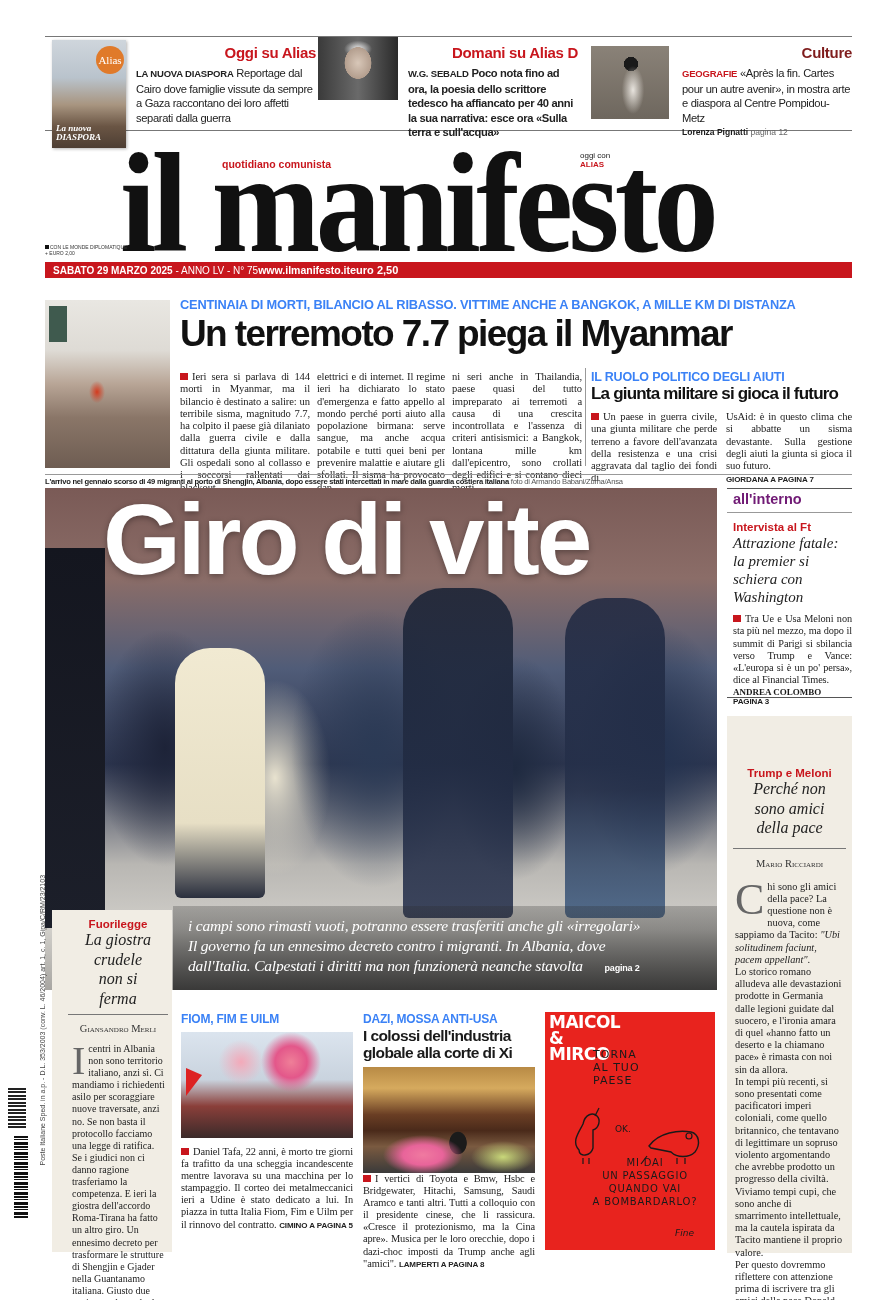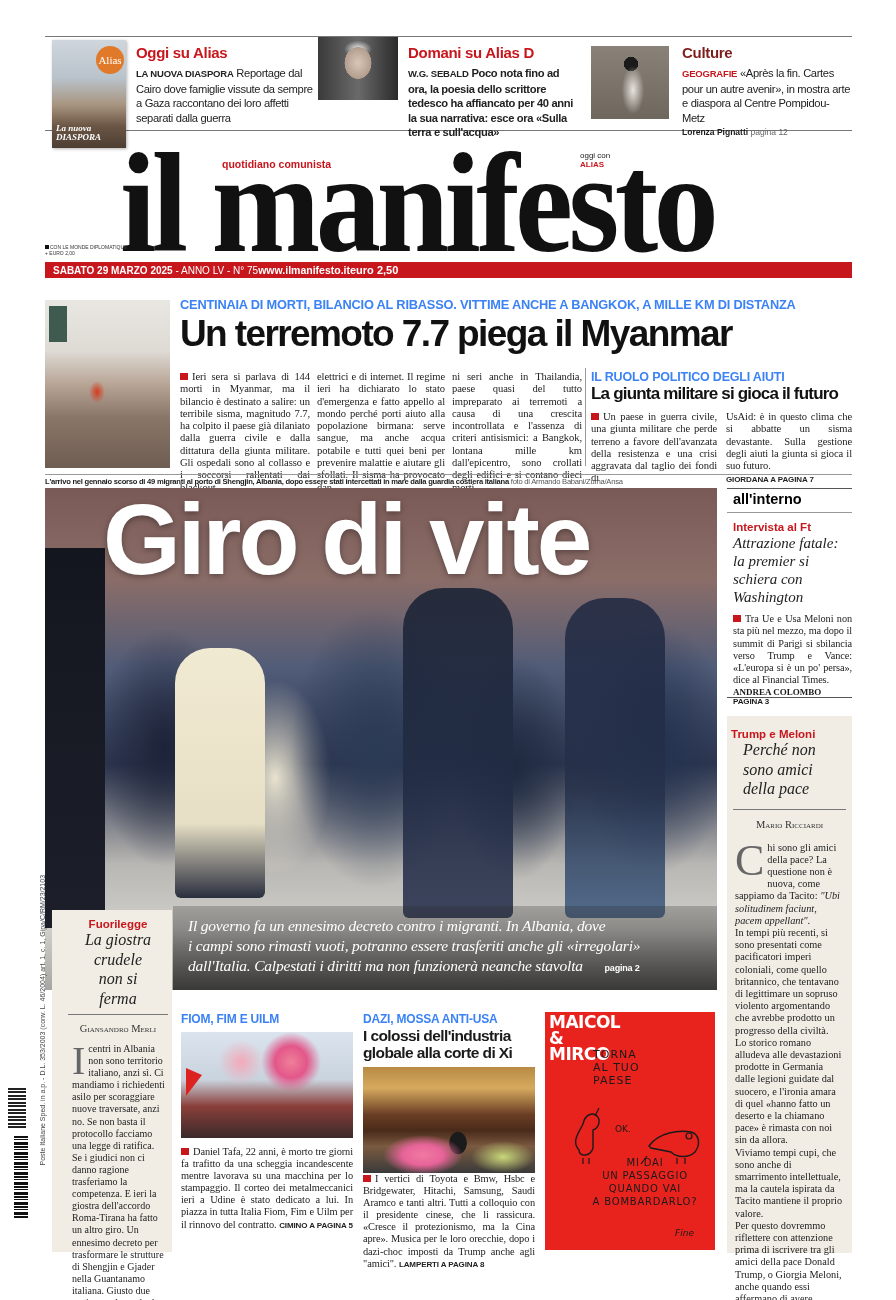--- a/index.html
+++ b/index.html
@@ -3,21 +3,21 @@
 <meta charset="utf-8">
 <style>
   * { box-sizing: border-box; margin: 0; padding: 0; }
   html, body { width: 896px; height: 1300px; background: #ffffff; overflow: hidden; }
   body { position: relative; font-family: "Liberation Sans", sans-serif; color: #1a1a1a; }
   .abs { position: absolute; }
   .red { color: #c8161d; }
   .hr { position: absolute; height: 1px; background: #555; }
 
   
-  .teaser-title { font-weight: bold; font-size: 15px; letter-spacing: -0.3px; }
+  .teaser-title { font-weight: bold; font-size: 15px; letter-spacing: -0.3px; text-align: right; }
   .teaser-body { font-size: 11.2px; line-height: 14.5px; letter-spacing: -0.35px; color: #222; }
   .teaser-body b { font-size: 9.5px; letter-spacing: -0.2px; }
   .teaser-byline { font-size: 8.5px; margin-top: 2px; }
   .teaser-byline b { font-weight: bold; }
   .teaser-byline span { color: #666; }
 
   
   .masthead-logo { font-family: "Liberation Serif", serif; font-weight: bold; font-size: 142px; letter-spacing: -5px; line-height: 1; color: #111; transform: scaleX(0.92); transform-origin: left top; }
   .red-bar { background: #c8161d; color: #fff; font-weight: bold; font-size: 10px; display: flex; align-items: center; justify-content: flex-start; padding: 0 8px; }
 
@@ -154,54 +154,54 @@
 
   <div class="abs" style="left:358px; top:100px; width:110px; height:330px; background:linear-gradient(180deg,#1c2436 0%,#222c44 60%,#2b3550 100%); border-radius:40px 40px 6px 6px; opacity:0.9;"></div>
   <div class="abs" style="left:520px; top:110px; width:100px; height:320px; background:linear-gradient(180deg,#1e2740 0%,#25304a 60%,#3c5a80 100%); border-radius:40px 40px 6px 6px; opacity:0.85;"></div>
   <div class="abs" style="left:130px; top:160px; width:90px; height:250px; background:linear-gradient(180deg,#f1ead2 0%,#e7dfc5 70%,#2a2f3e 100%); border-radius:35px 35px 6px 6px;"></div>
   <div class="abs" style="left:0px; top:60px; width:60px; height:380px; background:linear-gradient(180deg,#14161f 0%,#1c1f2a 100%);"></div>
 
   <div class="abs giro" style="left:58px; top:-6px;">Giro di vite</div>
 
   <div class="abs photo-caption-band" style="left:128px; top:418px; width:544px; height:84px;"></div>
   <div class="abs photo-caption" style="left:143px; top:428px; width:520px;">
+    <div>i campi sono rimasti vuoti, potranno essere trasferiti anche gli «irregolari»</div>
     <div>Il governo fa un ennesimo decreto contro i migranti. In Albania, dove</div>
-    <div>i campi sono rimasti vuoti, potranno essere trasferiti anche gli «irregolari»</div>
     <div><span>dall'Italia. Calpestati i diritti ma non funzionerà neanche stavolta</span>
       <span style="font-family:'Liberation Sans',sans-serif; font-style:normal; font-weight:bold; font-size:9px; margin-left:18px;">pagina 2</span></div>
   </div>
 </div>
 
 <div class="abs" style="left:727px; top:488px; width:125px; height:210px; border-top:1px solid #555; border-bottom:1px solid #555;">
-  <div style="font-weight:bold; font-size:14.5px; color:#000000; margin-top:2px; margin-left:6px;">all'interno</div>
+  <div style="font-weight:bold; font-size:14.5px; color:#701a75; margin-top:2px; margin-left:6px;">all'interno</div>
   <div style="border-top:1px solid #999; margin-top:5px;"></div>
   <div style="margin-left:6px; margin-top:8px;">
     <div style="font-weight:bold; font-size:11.5px; color:#c8161d;">Intervista al Ft</div>
     <div class="italic-head" style="font-size:15px; line-height:18px; margin-top:1px;">Attrazione fatale: la premier si schiera con Washington</div>
     <div class="body-text" style="margin-top:7px; font-size:10.3px; line-height:12.3px;">
       <span class="bullet"></span><span>Tra Ue e Usa Meloni non sta più nel mezzo, ma dopo il summit di Parigi si sbilancia verso Trump e Vance: «L'europa si è un po' persa», dice al Financial Times.</span>
     </div>
     <div style="font-family:'Liberation Serif',serif; font-weight:bold; font-size:9px;">ANDREA COLOMBO</div>
     <div class="ref">PAGINA 3</div>
   </div>
 </div>
 
 <div class="abs beige" style="left:727px; top:716px; width:125px; height:537px;">
-  <div style="text-align:left; padding:12px 4px 0;">
+  <div style="text-align:center; padding:12px 4px 0;margin-top:39px;">
     <div style="font-weight:bold; font-size:11.5px; color:#c8161d;">Trump e Meloni</div>
     <div class="italic-head" style="font-size:16px; line-height:19.5px; padding:0 12px;">Perché non sono amici della pace</div>
   </div>
   <div style="margin:10px 6px 0; border-top:1px solid #777;"></div>
   <div class="smallcaps" style="text-align:center; margin-top:9px;">Mario Ricciardi</div>
   <div class="col-text" style="margin:12px 7px 0 8px;">
     <span class="dropcap">C</span>
     <span>hi sono gli amici della pace? La questione non è nuova, come sappiamo da Tacito:</span>
     <i>"Ubi solitudinem faciunt, pacem appellant".</i>
+    <div>Lo storico romano alludeva alle devastazioni prodotte in Germania dalle legioni guidate dal suocero, e l'ironia amara di quel «hanno fatto un deserto e la chiamano pace» è rimasta con noi sin da allora.</div>
     <div>In tempi più recenti, si sono presentati come pacificatori imperi coloniali, come quello britannico, che tentavano di legittimare un sopruso violento argomentando che avrebbe prodotto un progresso della civiltà.</div>
-    <div>Lo storico romano alludeva alle devastazioni prodotte in Germania dalle legioni guidate dal suocero, e l'ironia amara di quel «hanno fatto un deserto e la chiamano pace» è rimasta con noi sin da allora.</div>
     <div>Viviamo tempi cupi, che sono anche di smarrimento intellettuale, ma la cautela ispirata da Tacito mantiene il proprio valore.</div>
     <div>Per questo dovremmo riflettere con attenzione prima di iscrivere tra gli amici della pace Donald Trump, o Giorgia Meloni, anche quando essi affermano di avere l'obiettivo di impedire (o di por fine a) un conflitto.</div>
     
   </div>
 </div>
 
 <div class="abs beige" style="left:52px; top:910px; width:120px; height:342px;padding-left:12px;">
   <div style="text-align:center; padding:8px 4px 0;">
     <div style="font-weight:bold; font-size:11.5px; color:#c8161d;">Fuorilegge</div>
     <div class="italic-head" style="font-size:16px; line-height:19.5px; padding:0 14px;">La giostra crudele non si ferma</div>

